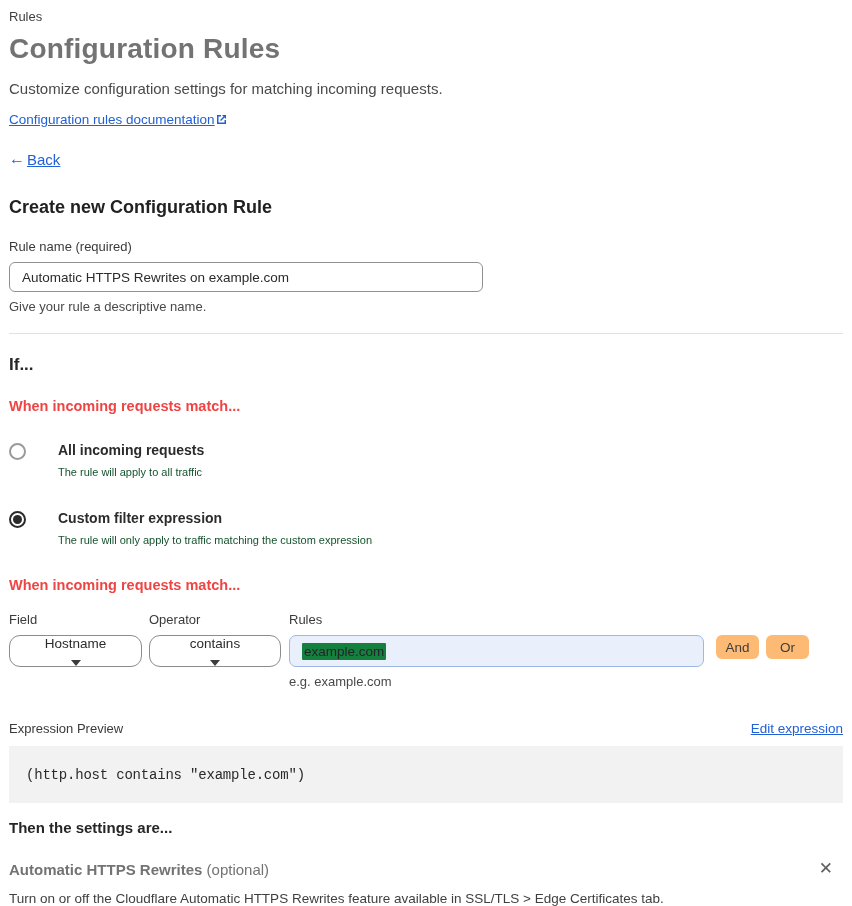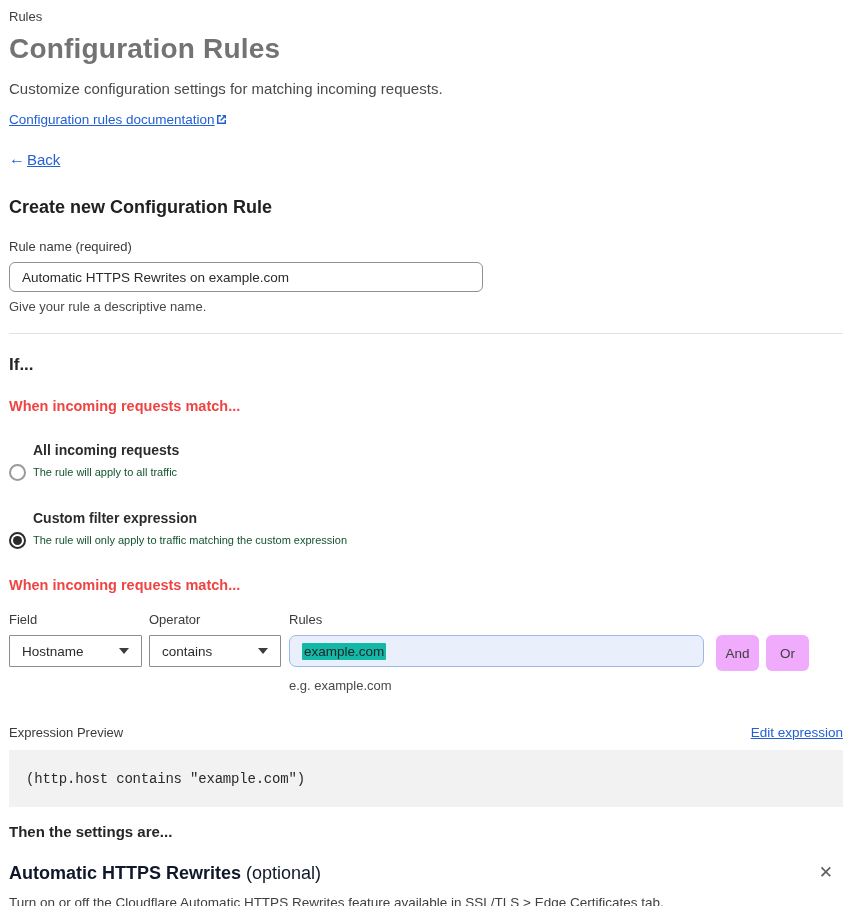--- a/index.html
+++ b/index.html
@@ -31,21 +31,21 @@
     padding: 0 12px; font-size: 13.5px; color: #2b2b2b;
     font-family: "Liberation Sans", sans-serif; background: #fff;
   }
   .help-text { font-size: 13px; color: #494949; margin-top: 7px; line-height: 16px; }
 
   hr.divider { border: none; border-top: 1.5px solid #e2e2e2; margin-top: 18px; }
 
   h3.if-heading { font-size: 17px; font-weight: 700; margin-top: 20px; line-height: 21px; }
   h4.match-heading { font-size: 14.5px; font-weight: 700; margin-top: 22px; line-height: 18px; color: #ef4444; }
 
-  .radio-option { display: flex; margin-top: 27px; gap: 7px; align-items: flex-end; }
+  .radio-option { display: flex; margin-top: 27px; gap: 32px; }
   .radio-option + .radio-option { margin-top: 29px; }
   .radio {
     width: 17px; height: 17px; border-radius: 50%;
     border: 2px solid #9a9a9a; background: #fff; flex: 0 0 auto; margin-top: 1px;
     display: inline-flex; align-items: center; justify-content: center; cursor: pointer;
   }
   .radio.selected { border-color: #2b2b2b; }
   .radio.selected::after { content: ""; width: 9px; height: 9px; border-radius: 50%; background: #2b2b2b; }
   .radio-label { font-size: 14px; font-weight: 700; color: #2b2b2b; line-height: 17px; }
   .radio-desc { font-size: 11px; color: #14532d; margin-top: 5px; line-height: 17px; }
@@ -56,51 +56,51 @@
   .builder .c1 { grid-column: 1; margin-right: 7px; }
   .builder .c2 { grid-column: 2; margin-right: 8px; }
   .builder .c3 { grid-column: 3; margin-right: 12px; }
   .builder .c4 { grid-column: 4; margin-right: 7px; }
   .builder .c5 { grid-column: 5; }
   .builder .row-label { grid-row: 1; font-size: 13px; color: #3a3a3a; line-height: 16px; margin-bottom: 7px; }
   .builder .row-ctrl { grid-row: 2; }
   .builder .row-help { grid-row: 3; font-size: 13px; color: #494949; margin-top: 7px; line-height: 16px; }
 
   .select-box {
-    height: 32px; border: 1px solid #8c8c8c; border-radius: 1px; background: #fff;
+    height: 32px; border: 1px solid #8c8c8c; border-radius: 11px; background: #fff;
     display: flex; align-items: center; justify-content: space-between;
-    padding: 0 12px; font-size: 13.5px; color: #2b2b2b; cursor: pointer;
+    padding: 0 12px; font-size: 13.5px; color: #2b2b2b; cursor: pointer; flex-direction: column;
   }
   .caret { width: 0; height: 0; border-left: 5px solid transparent; border-right: 5px solid transparent; border-top: 6px solid #3c3c3c; }
 
   .value-box {
     height: 32px; border: 1px solid #9db8e8; border-radius: 7px; background: #e9effb;
     display: flex; align-items: center; padding: 0 12px; font-size: 13.5px; color: #22242b; cursor: text;
   }
-  .value-box .sel { background: #14b8a6; padding: 1px 2px; border-radius: 1px; }
+  .value-box .sel { background: #15803d; padding: 1px 2px; border-radius: 1px; }
 
   .gray-btn {
-    height: 36px; width: 100%; border: none; border-radius: 6px; background: #f0abfc;
+    height: 24px; width: 100%; border: none; border-radius: 6px; background: #fdba74;
     font-size: 13.5px; color: #3e3e3e; font-family: "Liberation Sans", sans-serif; cursor: pointer;
   }
 
   .preview-row { margin-top: 31px; display: flex; justify-content: space-between; align-items: baseline; }
   .preview-label { font-size: 13px; color: #3a3a3a; }
   .edit-link { font-size: 13.5px; }
 
   .code-block {
     margin-top: 10px; background: #f2f2f2; height: 57px;
     display: flex; align-items: center; padding: 0 17px;
   }
   .code-block code { font-family: "Liberation Mono", "DejaVu Sans Mono", monospace; font-size: 14px; color: #2a2a2a; letter-spacing: -0.2px; }
 
   h4.then-heading { font-size: 15px; font-weight: 700; margin-top: 15px; line-height: 19px; }
 
   .setting-header { margin-top: 23px; display: flex; justify-content: space-between; align-items: flex-start; }
-  .setting-title { font-size: 18px; color: #0f172a; line-height: 19px; }
+  .setting-title { font-size: 15px; color: #737373; line-height: 19px; }
   .setting-title .t { font-weight: 700; }
   .close-icon { font-size: 17px; color: #5f5f5f; cursor: pointer; line-height: 17px; padding: 0 10px; font-weight: 400; }
 
   .setting-desc { font-size: 13.5px; color: #3f3f3f; margin-top: 11px; line-height: 17px; }
 </style>
 </head>
 <body>
 
 <div class="page">
 

